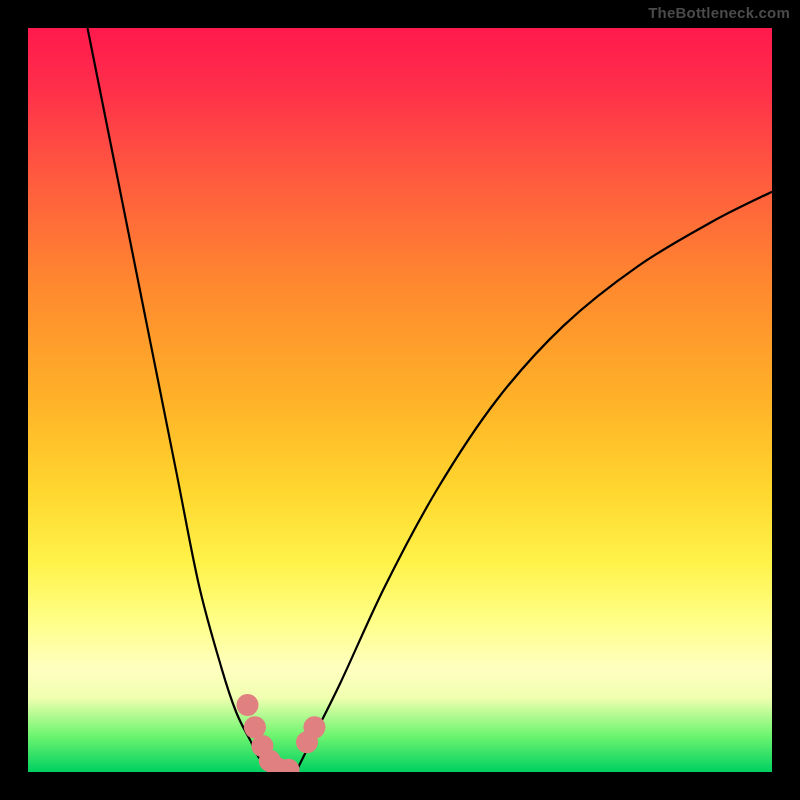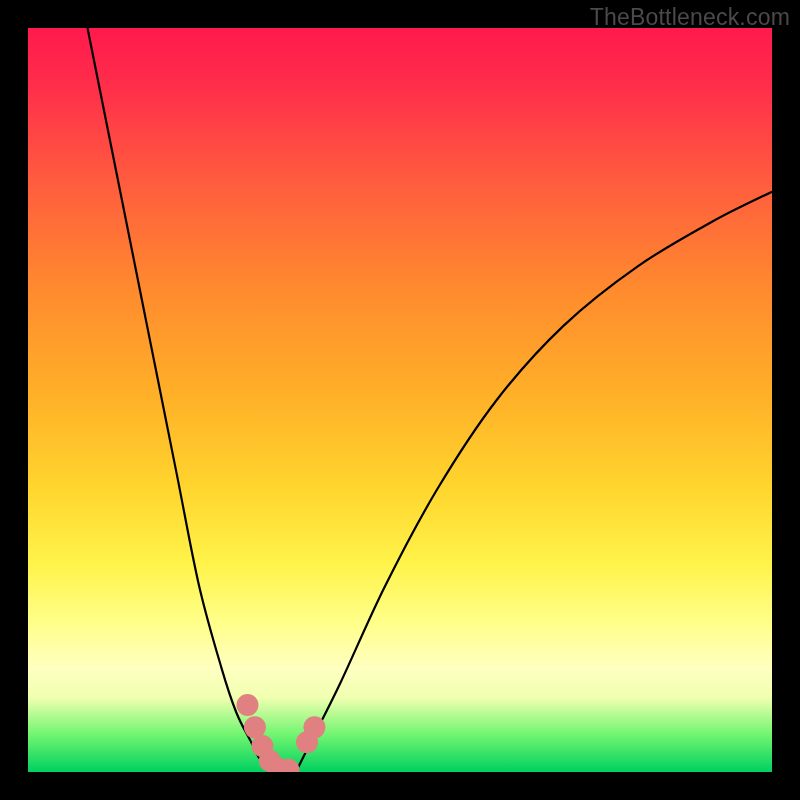--- a/index.html
+++ b/index.html
@@ -31,22 +31,22 @@
       #f0ffb0 90%,
       #70f570 95%,
       #00d060 100%
     );
   }
   .watermark {
     position: absolute;
     top: 4px;
     right: 10px;
     color: #4a4a4a;
-    font-size: 23px;
-    font-weight: 400;
+    font-size: 15px;
+    font-weight: 700;
     letter-spacing: 0.2px;
     z-index: 20;
   }
   svg.curve {
     position: absolute;
     left: 0;
     top: 0;
     width: 744px;
     height: 744px;
     z-index: 5;

